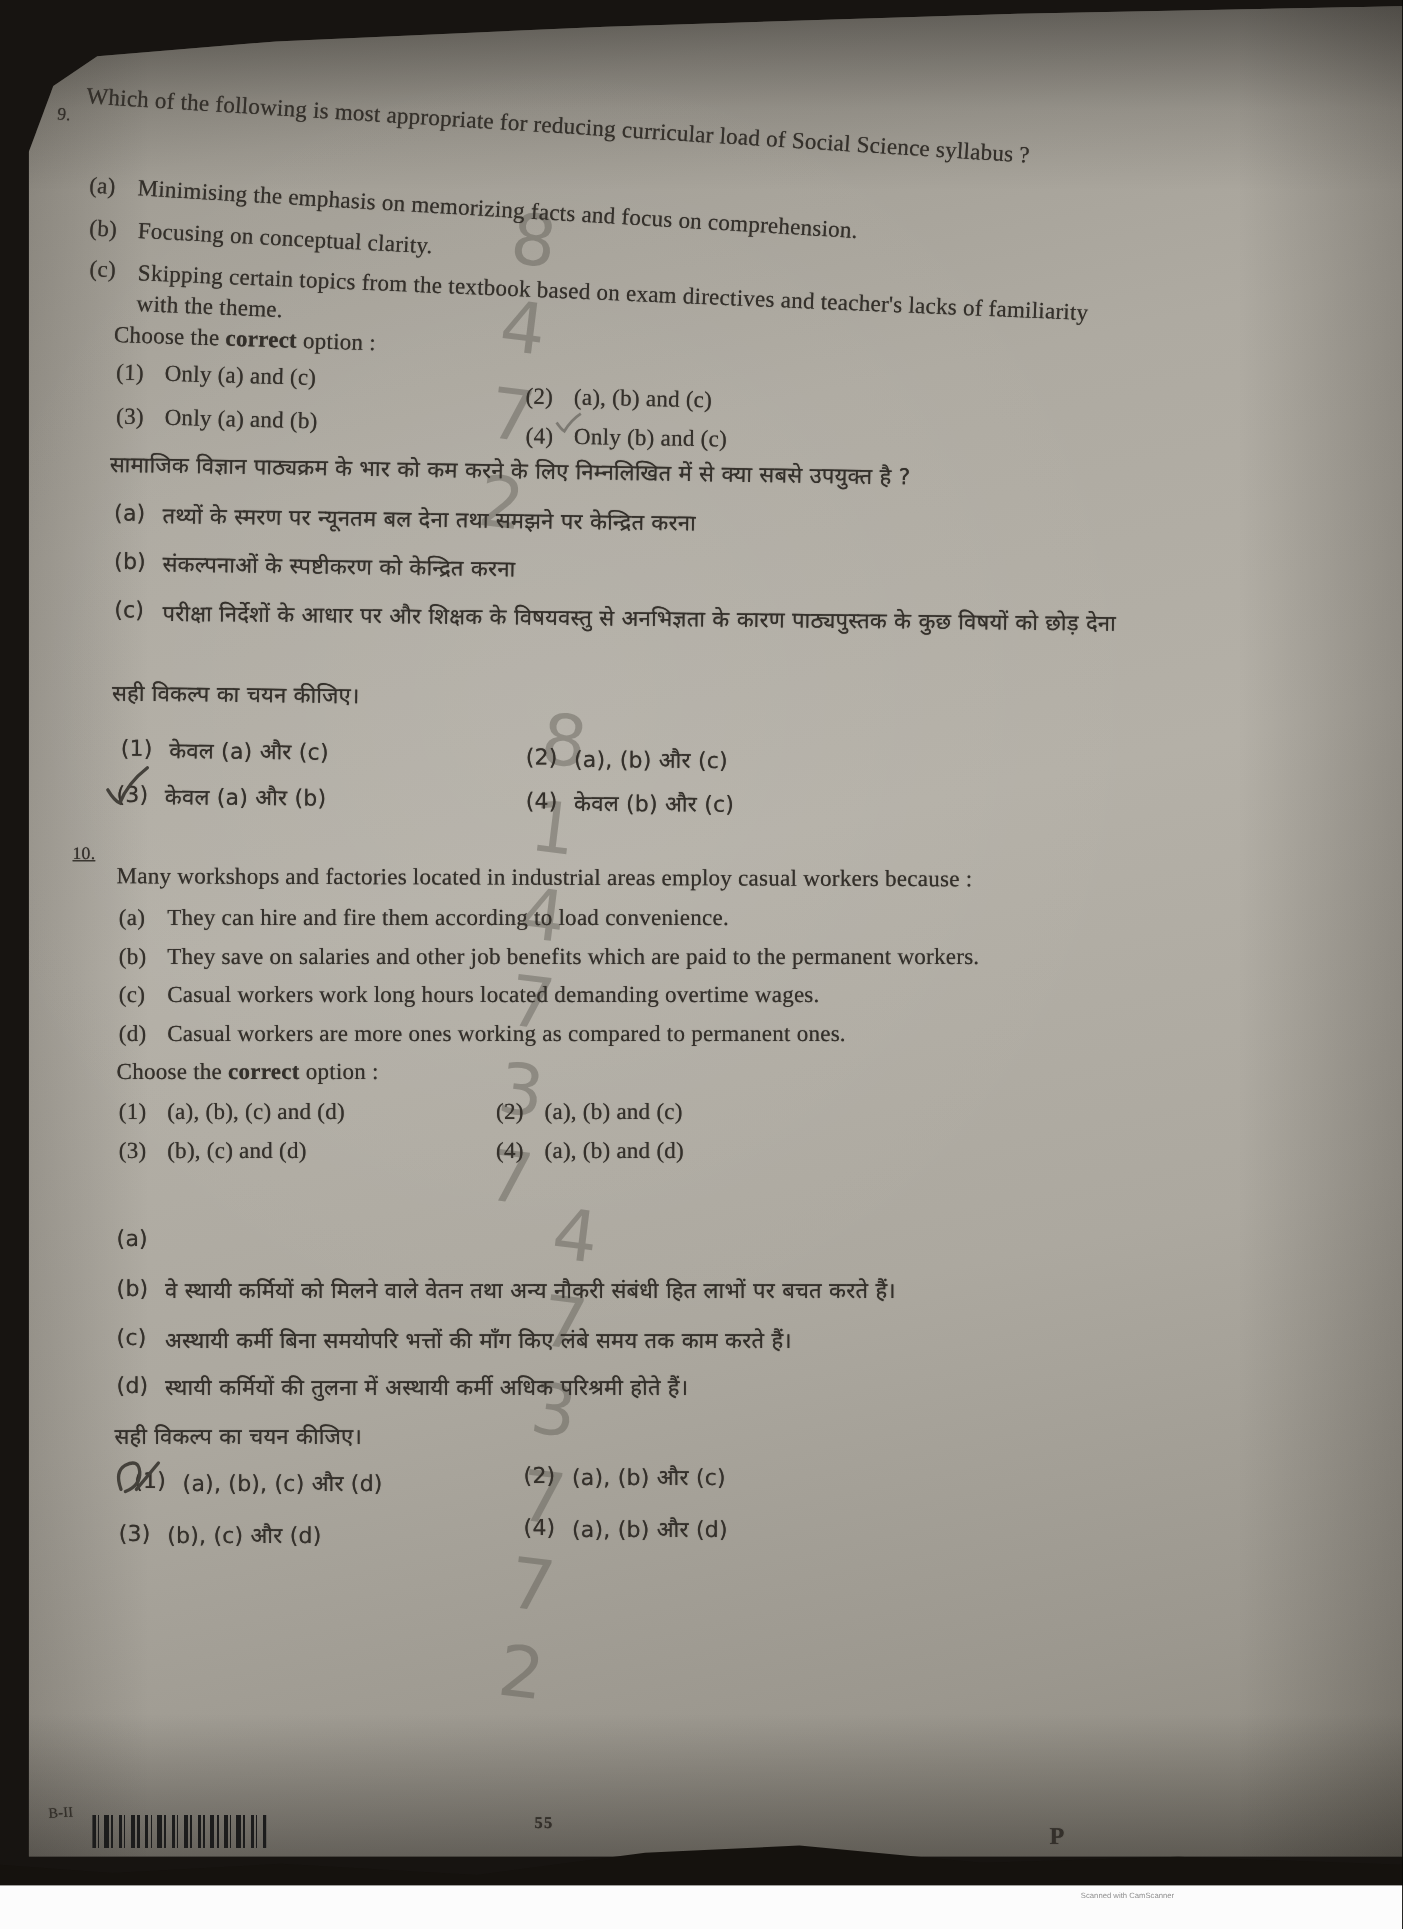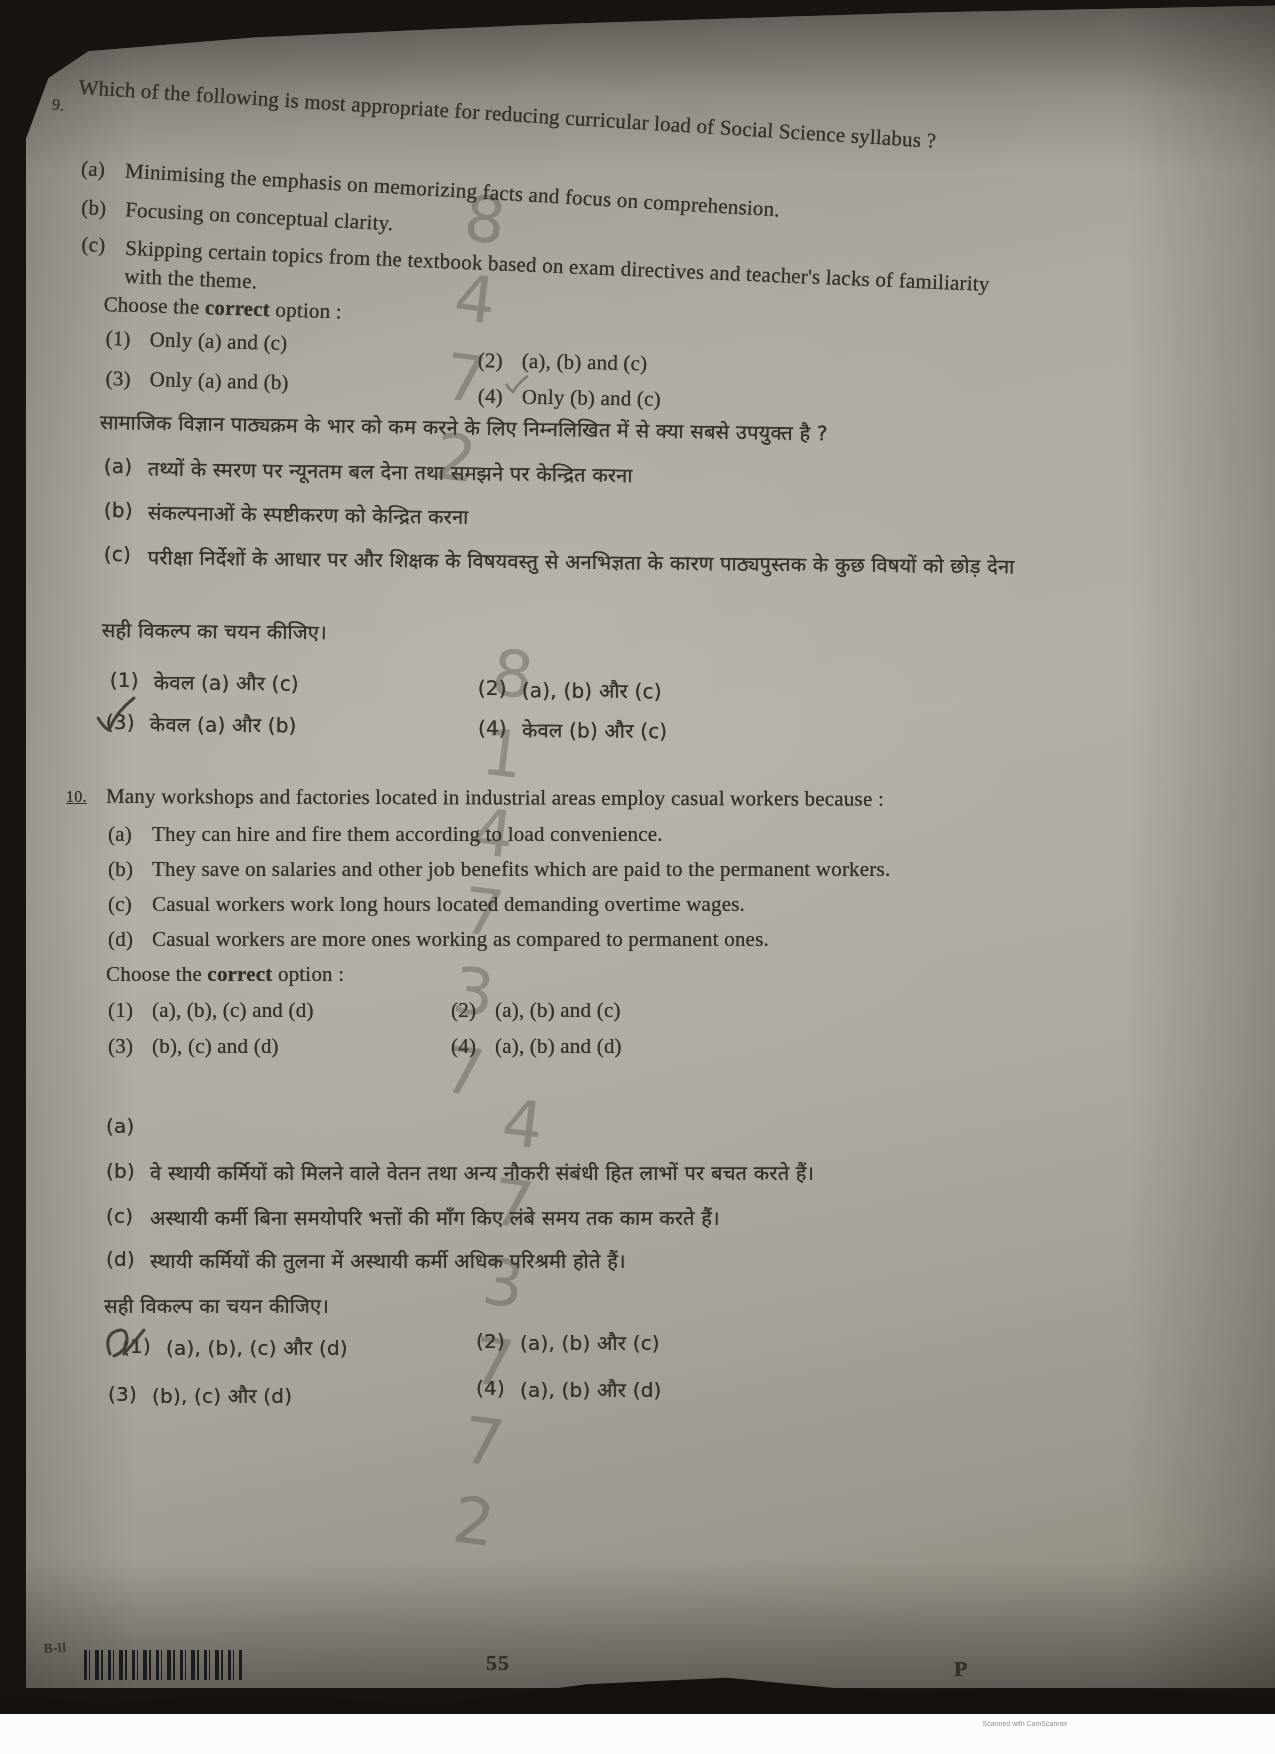--- a/index.html
+++ b/index.html
@@ -119,21 +119,21 @@
         <span>केवल (a) और (b)</span>
       </div>
       <svg class="tick" style="left:66px;top:692px;" width="46" height="40" viewBox="0 0 46 40">
         <path d="M6 22 Q12 32 17 34 Q24 16 42 2" fill="none" stroke="#44413b" stroke-width="3" stroke-linecap="round"></path>
       </svg>
       <div class="ln hi row" style="left:452px;top:712px;transform:rotate(0.3deg);transform-origin:left top;">
         <span class="lbl">(4)</span>
         <span>केवल (b) और (c)</span>
       </div>
 
-      <div class="ln qnum" style="left:40px;top:784px;text-decoration:underline;">10.</div>
+      <div class="ln qnum" style="left:40px;top:764px;text-decoration:underline;">10.</div>
       <div class="ln" style="left:80px;top:780px;transform:rotate(0.2deg);transform-origin:left top;">Many workshops and factories located in industrial areas employ casual workers because :</div>
 
       <div class="ln row" style="left:82px;top:818px;">
         <span class="lbl">(a)</span>
         <span>They can hire and fire them according to load convenience.</span>
       </div>
       <div class="ln row" style="left:82px;top:853px;">
         <span class="lbl">(b)</span>
         <span>They save on salaries and other job benefits which are paid to the permanent workers.</span>
       </div>
@@ -201,21 +201,21 @@
       <div class="ln hi row" style="left:82px;top:1378px;">
         <span class="lbl">(3)</span>
         <span>(b), (c) और (d)</span>
       </div>
       <div class="ln hi row" style="left:450px;top:1372px;">
         <span class="lbl">(4)</span>
         <span>(a), (b) और (d)</span>
       </div>
 
       <div class="ln" style="left:18px;top:1636px;font-size:13px;transform:rotate(-4deg);">B-II</div>
-      <div class="ln" style="left:460px;top:1646px;font-size:22px;letter-spacing:1px;font-weight:bold;">55</div>
+      <div class="ln" style="left:460px;top:1646px;font-size:15px;letter-spacing:1px;font-weight:bold;">55</div>
       <div class="ln bold" style="left:928px;top:1652px;font-size:22px;">P</div>
     </div>
 
     <div class="barcode" style="left:58px;top:1646px;"></div>
   </div>
 
   <div class="shadow-band"></div>
   <div class="white-strip"></div>
   <div class="scan-label">Scanned with CamScanner</div>
 </div>

